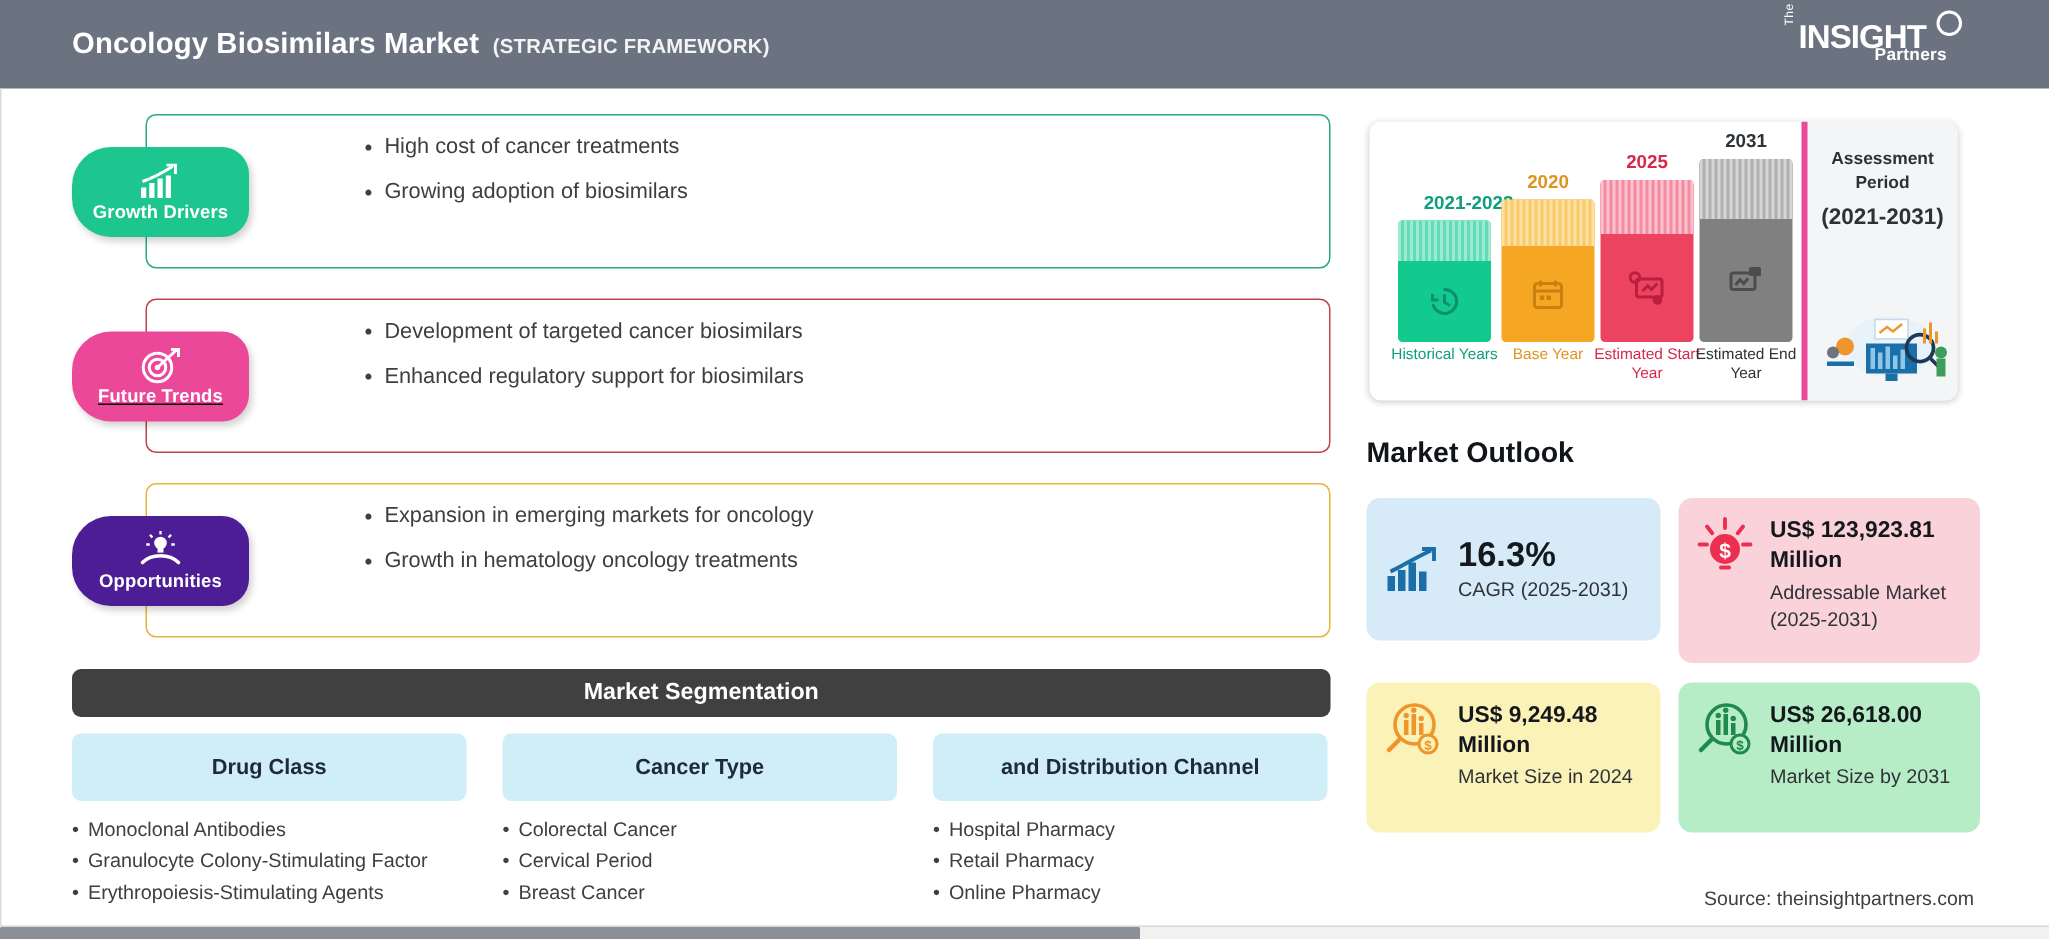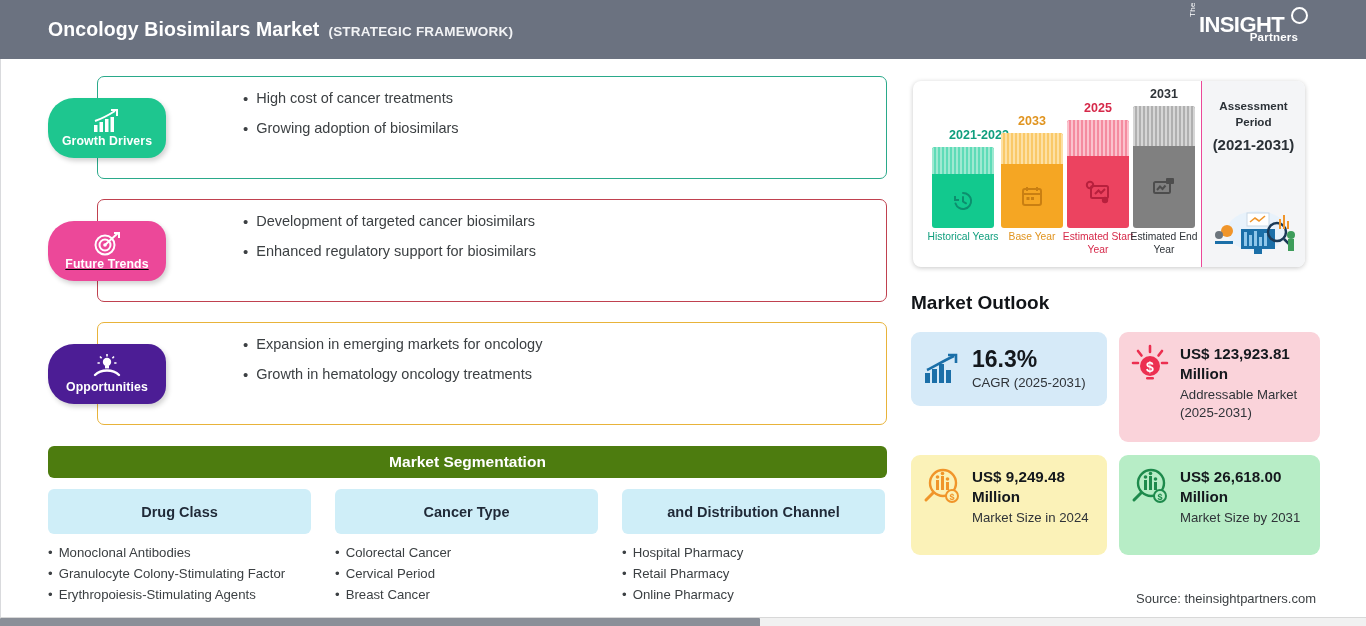--- a/index.html
+++ b/index.html
@@ -50,21 +50,21 @@
   }
   .badge.green  { background:#1ec68f; }
   .badge.red    { background:#ec4899;text-decoration:underline; }
   .badge.orange { background:#4c1d95; }
   .badge-label { color:#fff; font-size:12.3px; font-weight:bold; letter-spacing:.1px; }
   .badge-icon { height:25px; display:flex; align-items:flex-end; }
 
   
   .seg-header {
     position:absolute; left:48px; top:446px; width:839px; height:32px;
-    background:#4d7c0f; border-radius:6px; color:#fff; font-size:15.5px;
+    background:#404040; border-radius:6px; color:#fff; font-size:15.5px;
     font-weight:bold; display:flex; align-items:center; justify-content:center;
   }
   .seg-cols { position:absolute; left:48px; top:489px; width:839px;
     display:flex; gap:24px; }
   .seg-col { width:263px; }
   .seg-col-head {
     height:45px; background:#cfeef8; border-radius:6px; display:flex;
     align-items:center; justify-content:center; font-size:14.5px;
     font-weight:bold; color:#1f2937;
   }
@@ -82,34 +82,34 @@
   .tl-year { position:absolute; width:100%; text-align:center; font-size:12.5px;
      font-weight:bold; }
   .tl-bar { position:absolute; width:62px; border-radius:3px; overflow:hidden;
      display:flex; flex-direction:column; }
   .tl-stripe { height:33%; background-size:4px 100%; }
   .tl-solid { flex:1; display:flex; align-items:center; justify-content:center; }
   .tl-cap { position:absolute; width:74px; text-align:center; font-size:10.3px;
      font-weight:normal; line-height:1.25; left:-6px; }
 
   .tl-assess { width:104px; background:#f4f5f7; position:relative;
-     border-left:1px solid #ec4899; }
+     border-left:4px solid #ec4899; }
   .tl-assess-title { padding-top:17px; text-align:center; font-size:11.6px;
      font-weight:bold; color:#2b3137; line-height:1.35; }
   .tl-assess-years { text-align:center; font-size:15px; font-weight:bold;
      color:#2b3137; margin-top:7px; }
 
   
   .mo-title { position:absolute; left:911px; top:292px; font-size:19px;
      font-weight:bold; color:#111418; }
   .mo-grid { position:absolute; left:911px; top:332px; width:409px; }
   .mo-row { display:flex; gap:12px; margin-bottom:13px; }
   .mo-card { border-radius:9px; padding:12px 11px; display:flex; gap:10px;
      align-items:flex-start; }
-  .mo-card.c1 { width:196px; height:74px; background:#d6eaf8; align-items:center; }
+  .mo-card.c1 { width:196px; height:95px; background:#d6eaf8; align-items:center; }
   .mo-card.c2 { width:201px; height:110px; background:#fad3da; }
   .mo-card.c3 { width:196px; height:100px; background:#fbf2b8; }
   .mo-card.c4 { width:201px; height:100px; background:#b7edc6; }
   .mo-val { font-size:15.2px; font-weight:bold; color:#14181d; line-height:1.32; }
   .mo-val.big { font-size:23px; line-height:1.1; }
   .mo-lbl { font-size:13.2px; color:#2f3338; line-height:1.33; margin-top:2px; }
   .mo-icon { flex:0 0 auto; width:40px; display:flex; align-items:center;
      justify-content:center; }
 
   .source { position:absolute; right:50px; top:591px; font-size:13px; color:#3c4043; }
@@ -285,21 +285,21 @@
                 <path d="M12 4a8 8 0 1 1-7.5 10.5" stroke="#0c8f6e" stroke-width="2" fill="none" stroke-linecap="round"></path>
                 <path d="M4 7v4h4" stroke="#0c8f6e" stroke-width="2" fill="none"></path>
                 <path d="M12 8v4.5l3 1.8" stroke="#0c8f6e" stroke-width="2" fill="none" stroke-linecap="round"></path>
               </svg>
           </div>
         </div>
         <div class="tl-cap" style="left:13px; top:150px; color:#0f9e7d;">Historical Years</div>
       </div>
 
       <div>
-        <div class="tl-year" style="left:82px; top:33px; color:#e09420; width:74px;">2033</div>
+        <div class="tl-year" style="left:82px; top:33px; color:#e09420; width:74px;">2020</div>
         <div class="tl-bar" style="left:88px; top:52px; height:95px; background:#f5a623;">
           <div class="tl-stripe" style="background-image:repeating-linear-gradient(90deg,#fde0a4 0 2px,#fac968 2px 4px);"></div>
           <div class="tl-solid">
             <svg width="24" height="24" viewBox="0 0 24 24">
                 <rect x="3" y="5" width="18" height="16" rx="2" stroke="#c97f12" stroke-width="2" fill="none"></rect>
                 <path d="M3 10h18M7 3v4M17 3v4" stroke="#c97f12" stroke-width="2"></path>
                 <rect x="6.5" y="13" width="3" height="3" fill="#c97f12"></rect>
                 <rect x="11" y="13" width="3" height="3" fill="#c97f12"></rect>
               </svg>
           </div>

